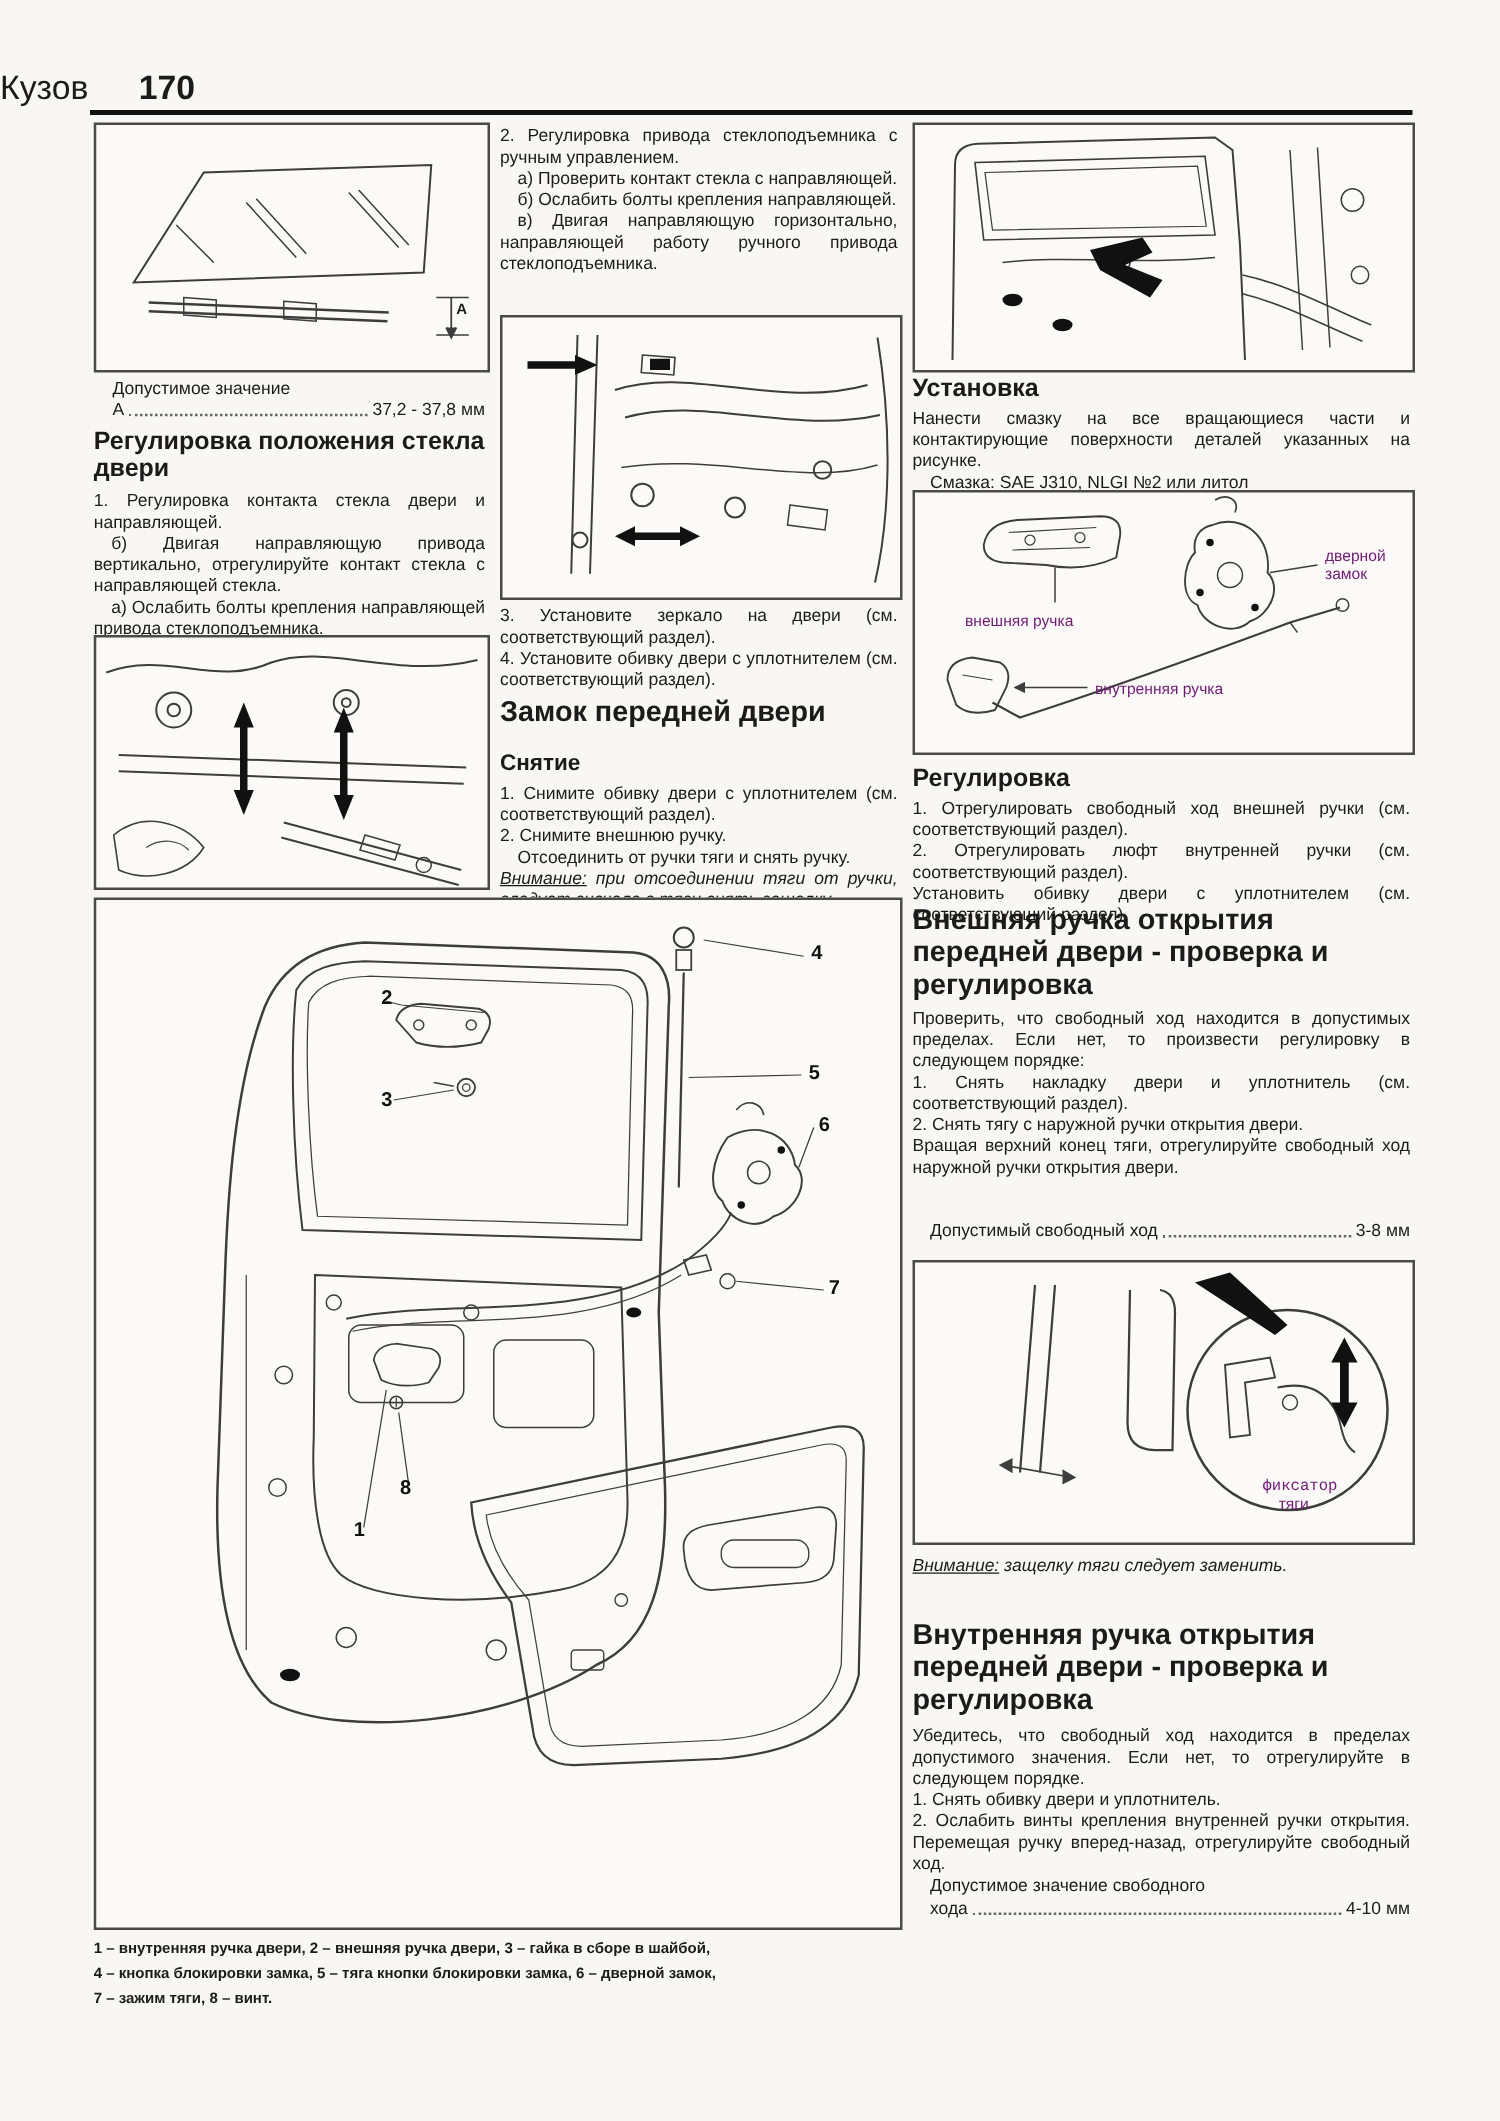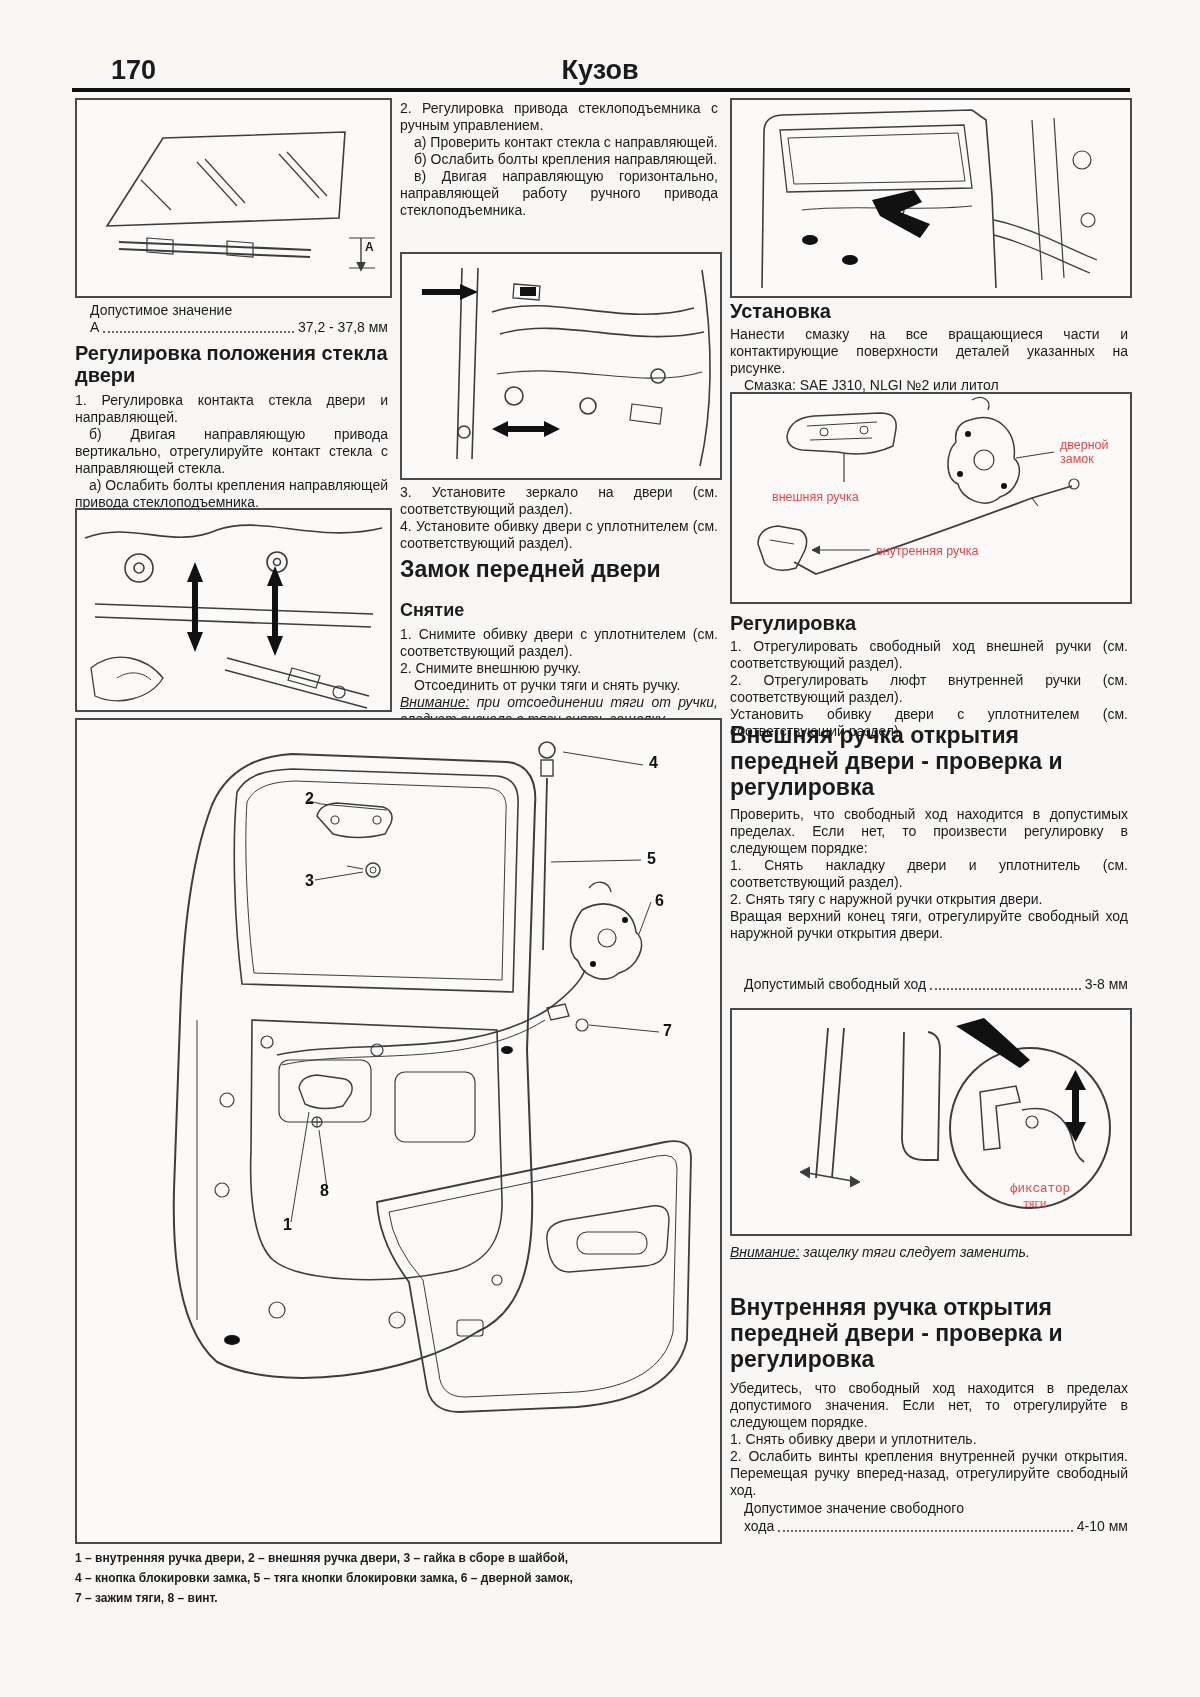--- a/index.html
+++ b/index.html
@@ -1,35 +1,35 @@
 <!DOCTYPE html>
 <html lang="ru"><head>
 <meta charset="utf-8">
 <style>
   html,body{margin:0;padding:0;}
   body{background:#e8e8e6;font-family:"Liberation Sans","DejaVu Sans",sans-serif;}
   #page{position:relative;width:1200px;height:1697px;background:#f8f7f5;color:#1b1b1b;overflow:hidden;}
   .abs{position:absolute;}
   .hdr-num{font-size:27px;font-weight:bold;margin-left:36px;}
-  .hdr-title{font-size:27px;font-weight:bold;text-align:center;}
+  .hdr-title{font-size:27px;font-weight:normal;}
   .rule{background:#111;}
   .figbox{position:absolute;border:2px solid #4a4a4a;background:#fbfaf8;}
   .figbox svg{display:block;width:100%;height:100%;}
   .body-text{font-size:14px;line-height:17px;text-align:justify;}
   .body-text p{margin:0;}
   .ind{text-indent:14px;}
   .h-sec{font-size:20px;line-height:22px;font-weight:bold;}
   .h-big{font-size:23px;line-height:26px;font-weight:bold;}
   .h-sub{font-size:18px;font-weight:bold;}
   .specline{font-size:14px;line-height:17px;}
   .specrow{display:flex;align-items:flex-end;font-size:14px;line-height:17px;}
   .leader{flex:1;border-bottom:2px dotted #666;margin:0 4px 3px 4px;min-width:20px;}
   .note{font-style:italic;}
   .note .nlbl{text-decoration:underline;}
-  .figlabel{position:absolute;font-size:12.5px;line-height:14px;color:#ef4444;}
+  .figlabel{position:absolute;font-size:12.5px;line-height:14px;color:#701a75;}
   .callout{position:absolute;font-size:16px;font-weight:bold;color:#111;}
   .caption{font-size:12px;line-height:20px;font-weight:bold;}
   .dimlbl{position:absolute;font-size:12px;font-weight:bold;}
 </style>
 </head>
 <body>
 
 <div id="page">
 
   <div class="abs hdr-num" style="left:75px;top:55px;">170</div>
@@ -323,21 +323,21 @@
         <circle cx="300" cy="112" r="6" stroke-width="1.2"></circle>
       </g>
       <g fill="#111" stroke="none">
         <polygon points="224,16 252,8 298,50 288,58"></polygon>
         <rect x="340" y="74" width="7" height="44"></rect>
         <polygon points="333,80 354,80 343.5,60"></polygon>
           <polygon points="333,112 354,112 343.5,132"></polygon>
       </g>
     </svg>
     <span class="figlabel" style="left:268px;top:172px;width:70px;text-align:right;font-family:Liberation Mono, monospace;">фиксатор</span>
-    <span class="figlabel" style="left:286px;top:186px;width:34px;text-align:center;font-family:Liberation Serif, serif;">тяги</span>
+    <span class="figlabel" style="left:286px;top:186px;width:34px;text-align:center;">тяги</span>
   </div>
 
   <div class="abs body-text note" style="left:730px;top:1244px;width:398px;">
     <span class="nlbl">Внимание:</span><span> защелку тяги следует заменить.</span>
   </div>
 
   <div class="abs h-big" style="left:730px;top:1294px;width:398px;">Внутренняя ручка открытия передней двери - проверка и регулировка</div>
 
   <div class="abs body-text" style="left:730px;top:1380px;width:398px;">
     <p>Убедитесь, что свободный ход находится в пределах допустимого значения. Если нет, то отрегулируйте в следующем порядке.</p>

